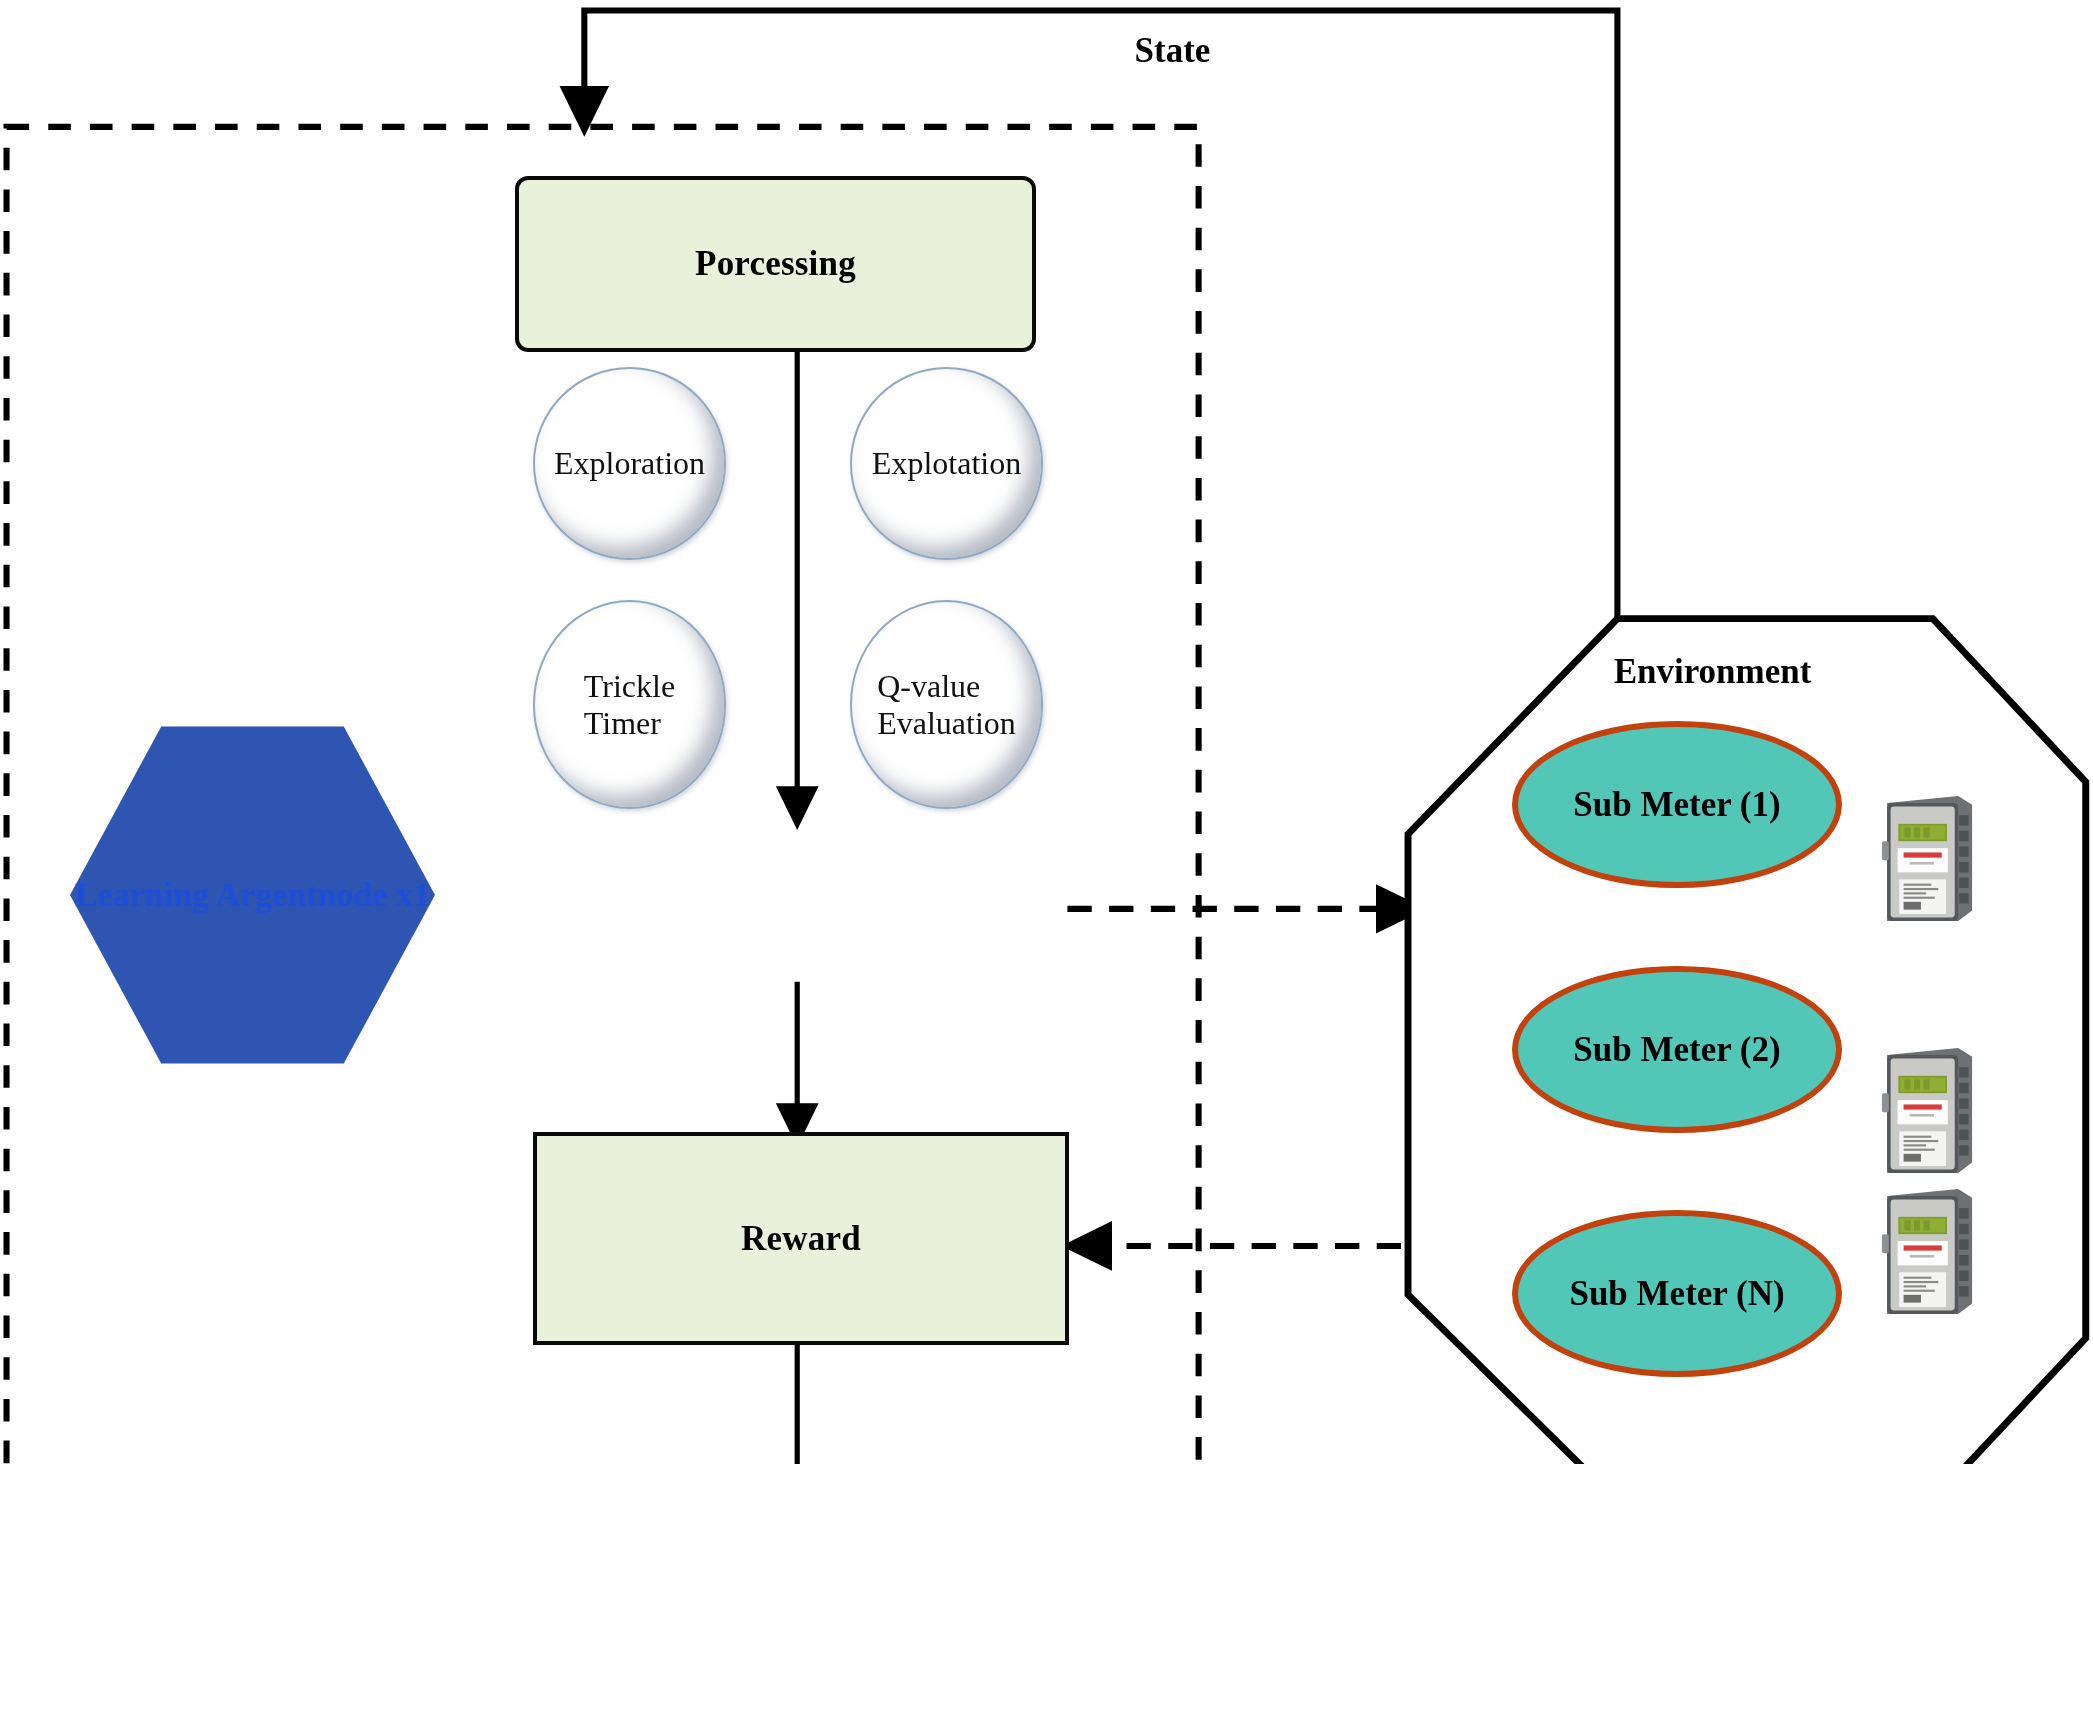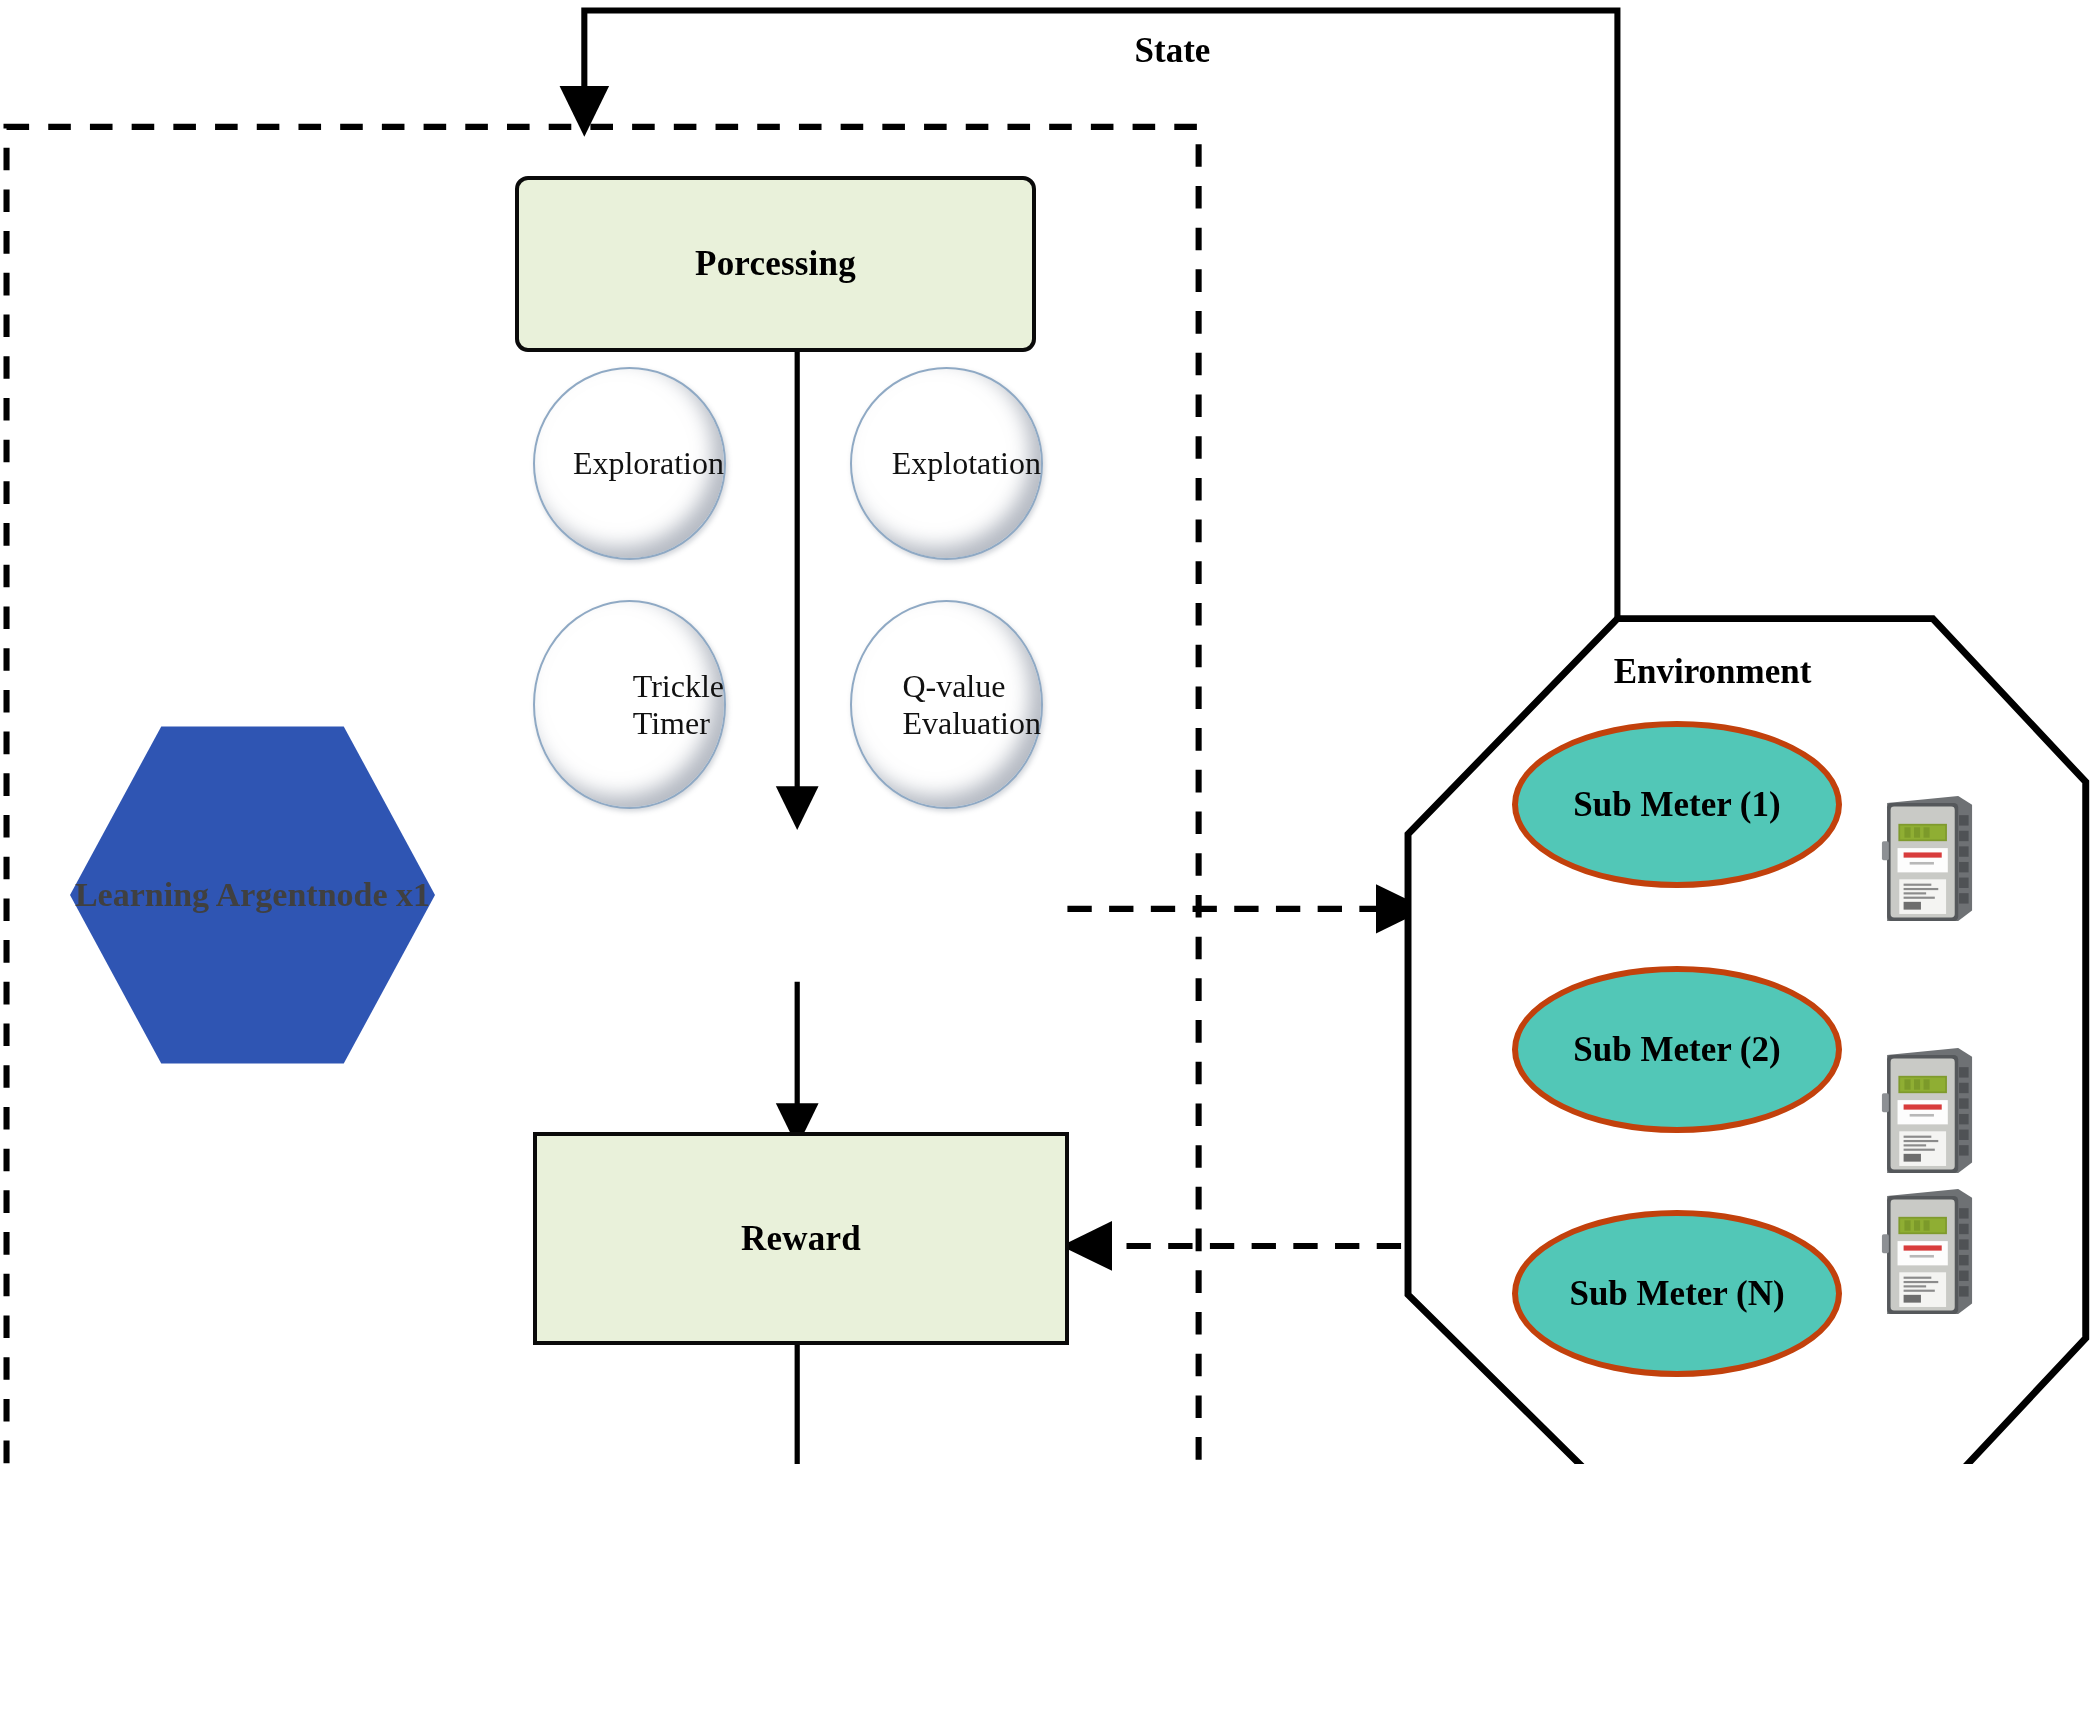--- a/index.html
+++ b/index.html
@@ -15,28 +15,28 @@
         box-sizing:border-box;display:flex;align-items:center;justify-content:center;}
   .pbox .lbl{font-weight:bold;font-size:35px;color:#000;letter-spacing:0.2px;}
 
   
   .circ{position:absolute;border-radius:50%;background:#ffffff;
         box-sizing:border-box;
         border:2.6px solid #8fa9c4;
         box-shadow:inset -11.3px -11.3px 19px rgba(120,130,145,.55),
                    inset 7.8px 7.8px 14px rgba(255,255,255,.95),
                    1.7px 2.6px 5.2px rgba(110,120,135,.30);
-        display:flex;align-items:center;justify-content:flex-end;}
+        display:flex;align-items:center;justify-content:center;}
   .circ .lbl{font-size:32px;color:#111;line-height:1.15;font-weight:400;}
 
   
   .hexwrap{position:absolute;}
   .hexwrap .lbl{position:absolute;left:0;top:0;width:100%;height:100%;
        display:flex;align-items:center;justify-content:center;
-       color:#404040;font-weight:bold;font-size:34px;line-height:1.22;text-align:center;}
+       color:#1d4ed8;font-weight:bold;font-size:34px;line-height:1.22;text-align:center;}
 
   
   .ell{position:absolute;border-radius:50%;background:#52C7B7;border:6px solid #c2410c;
        box-sizing:border-box;display:flex;align-items:center;justify-content:center;}
   .ell .lbl{font-weight:bold;font-size:35px;color:#000;}
 
   
   .plain{font-weight:bold;font-size:35px;color:#000;}
 
   

